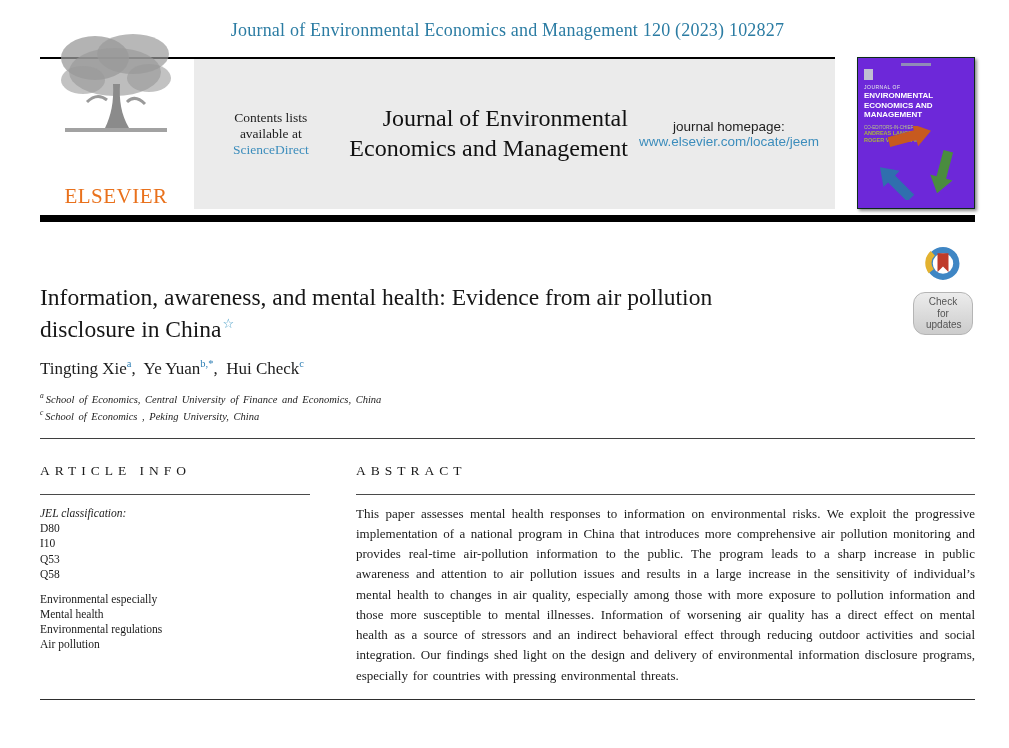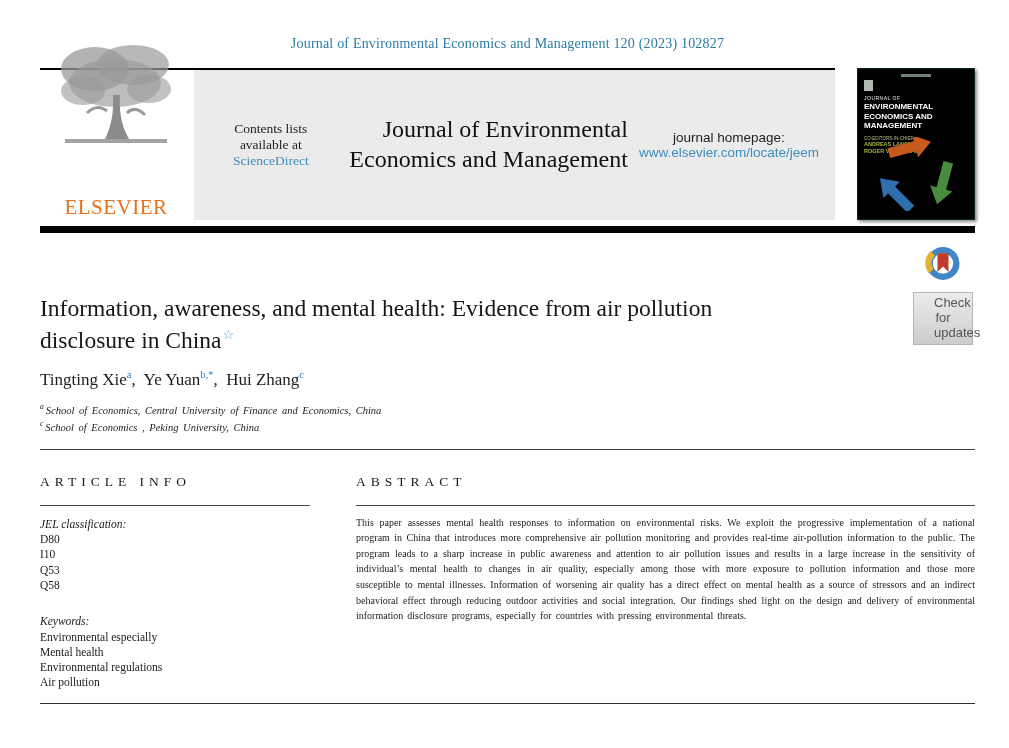--- a/index.html
+++ b/index.html
@@ -5,22 +5,22 @@
   html,body{margin:0;padding:0;background:#ffffff;}
   body{
     width:1009px;height:748px;overflow:hidden;
     font-family:"Liberation Serif","DejaVu Serif",serif;
     color:#1a1a1a;position:relative;
   }
   .page{padding:12px 34px 0 40px;position:relative;}
 
   
   .citation{
-    text-align:center;font-size:14px;color:#2b7ca3;
-    margin:24px 0 16px 0;letter-spacing:0.2px;
+    text-align:center;font-size:18px;color:#2b7ca3;
+    margin:8px 0 16px 0;letter-spacing:0.2px;
   }
 
   
   .header-row{display:flex;align-items:flex-start;}
   .header-main{
     flex:1;border-top:2px solid #000;display:flex;height:150px;background:#fff;
   }
   .logo-col{
     width:152px;display:flex;flex-direction:column;align-items:center;
     justify-content:flex-end;padding:4px 0 0 0;gap:40px;
@@ -40,21 +40,21 @@
     font-size:24px;line-height:1.22;max-width:500px;margin:9px 0 10px 0;color:#111;text-align:right;
   }
   .homepage-line{
     font-family:"Liberation Sans","DejaVu Sans",sans-serif;
     font-size:13.5px;color:#222;padding-left:11px;
   }
 
   
   .cover-wrap{width:118px;margin-left:22px;}
   .cover{
-    width:118px;height:152px;background:#000000;border:1px solid #0b2b18;
+    width:118px;height:152px;background:#6d28d9;border:1px solid #0b2b18;
     box-shadow:2px 2px 3px rgba(0,0,0,0.45);
     position:relative;box-sizing:border-box;padding:5px 6px;
     font-family:"Liberation Sans","DejaVu Sans",sans-serif;
   }
   .cover-issn{height:3px;width:30px;background:#9fb7a8;margin:0 auto 3px auto;opacity:.7;}
   .cover-minilogo{width:9px;height:11px;background:#cfd8d0;opacity:.85;margin-bottom:4px;}
   .cover-journal-of{font-size:5px;color:#e8eee9;letter-spacing:0.5px;}
   .cover-title{font-size:8px;font-weight:bold;color:#ffffff;line-height:1.2;margin-top:1px;}
   .cover-editors-label{font-size:4.5px;color:#b9c48a;margin-top:5px;}
   .cover-editor{font-size:5.5px;font-weight:bold;color:#a8b43f;line-height:1.3;}
@@ -62,23 +62,23 @@
 
   
   .black-bar{height:7px;background:#000;margin-top:6px;}
 
   
   .badge{
     position:absolute;right:36px;top:243px;width:60px;text-align:center;cursor:pointer;
   }
   .badge-label{
     margin-top:1px;background:linear-gradient(#ececec,#cccccc);
-    border:1px solid #b5b5b5;border-radius:0;
+    border:1px solid #b5b5b5;border-radius:12px;
     font-family:"Liberation Sans","DejaVu Sans",sans-serif;
-    font-size:13px;color:#555;line-height:1.15;padding:3px 20px;
+    font-size:10px;color:#555;line-height:1.15;padding:3px 12px;
   }
 
   
   .title{
     margin-top:60px;font-size:23.5px;line-height:1.35;max-width:730px;color:#161616;
   }
   .title-mark{color:#4ea0c8;font-size:13px;vertical-align:9px;margin-left:1px;cursor:pointer;}
   .authors{margin-top:13px;font-size:17px;color:#1c1c1c;}
   .authors sup{color:#2e7fb5;font-size:10.5px;cursor:pointer;}
   .sep{white-space:pre;}
@@ -89,21 +89,21 @@
   
   .columns{display:flex;margin-top:24px;}
   .col-left{width:270px;flex:none;}
   .col-right{flex:1;margin-left:46px;}
   .section-heading{font-size:13.5px;letter-spacing:5px;color:#1a1a1a;font-family:Liberation Serif, serif;}
   .heading-rule{border-top:1px solid #4a4a4a;margin-top:15px;}
   .info-label{font-style:italic;font-size:11.5px;margin-top:10px;line-height:1.45;}
   .info-item{font-size:11.5px;line-height:1.32;}
   .info-gap{height:10px;}
   .abstract-text{
-    font-size:10px;text-align:justify;line-height:1.56;
+    font-size:13px;text-align:justify;line-height:1.56;
     word-spacing:1.5px;margin-top:9px;color:#1b1b1b;
   }
   .bottom-rule{border-top:1.5px solid #2e2e2e;margin-top:13px;}
 </style>
 </head>
 <body>
 
 <div class="page">
 
   <div class="citation">Journal of Environmental Economics and Management 120 (2023) 102827</div>
@@ -178,41 +178,40 @@
     </div>
   </div>
 
   <div class="title">
     <span>Information, awareness, and mental health: Evidence from air pollution disclosure in China</span><span class="title-mark">☆</span>
   </div>
 
   <div class="authors">
     <span>Tingting Xie</span><sup>a</sup><span class="sep">, </span>
     <span>Ye Yuan</span><sup>b,*</sup><span class="sep">, </span>
-    <span>Hui Zhang</span><sup>c</sup>
+    <span>Hui Check</span><sup>c</sup>
   </div>
 
   <div class="affiliations">
     <div><sup>a</sup><span>School of Economics, Central University of Finance and Economics, China</span></div>
     <div><sup>c</sup><span>School of Economics , Peking University, China</span></div>
   </div>
 
   <div class="rule-full"></div>
 
   <div class="columns">
     <div class="col-left">
       <div class="section-heading">ARTICLE INFO</div>
       <div class="heading-rule"></div>
       <div class="info-label">JEL classification:</div>
       <div class="info-item">D80</div>
       <div class="info-item">I10</div>
       <div class="info-item">Q53</div>
       <div class="info-item">Q58</div>
       <div class="info-gap"></div>
-      <div class="info-label">Keywords:</div>
       <div class="info-item">Environmental especially</div>
       <div class="info-item">Mental health</div>
       <div class="info-item">Environmental regulations</div>
       <div class="info-item">Air pollution</div>
     </div>
     <div class="col-right">
       <div class="section-heading">ABSTRACT</div>
       <div class="heading-rule"></div>
       <div class="abstract-text">This paper assesses mental health responses to information on environmental risks. We exploit the progressive implementation of a national program in China that introduces more comprehensive air pollution monitoring and provides real-time air-pollution information to the public. The program leads to a sharp increase in public awareness and attention to air pollution issues and results in a large increase in the sensitivity of individual’s mental health to changes in air quality, especially among those with more exposure to pollution information and those more susceptible to mental illnesses. Information of worsening air quality has a direct effect on mental health as a source of stressors and an indirect behavioral effect through reducing outdoor activities and social integration. Our findings shed light on the design and delivery of environmental information disclosure programs, especially for countries with pressing environmental threats.</div>
     </div>

